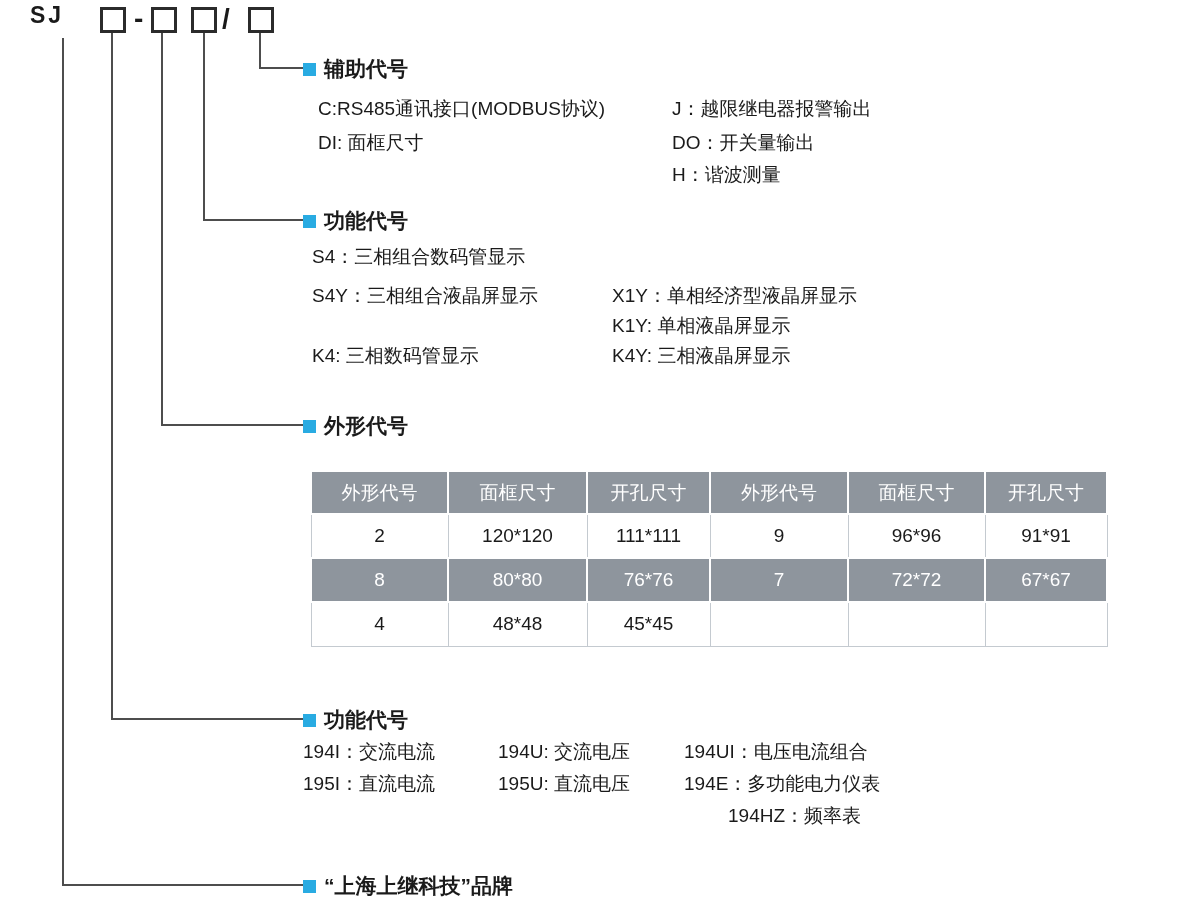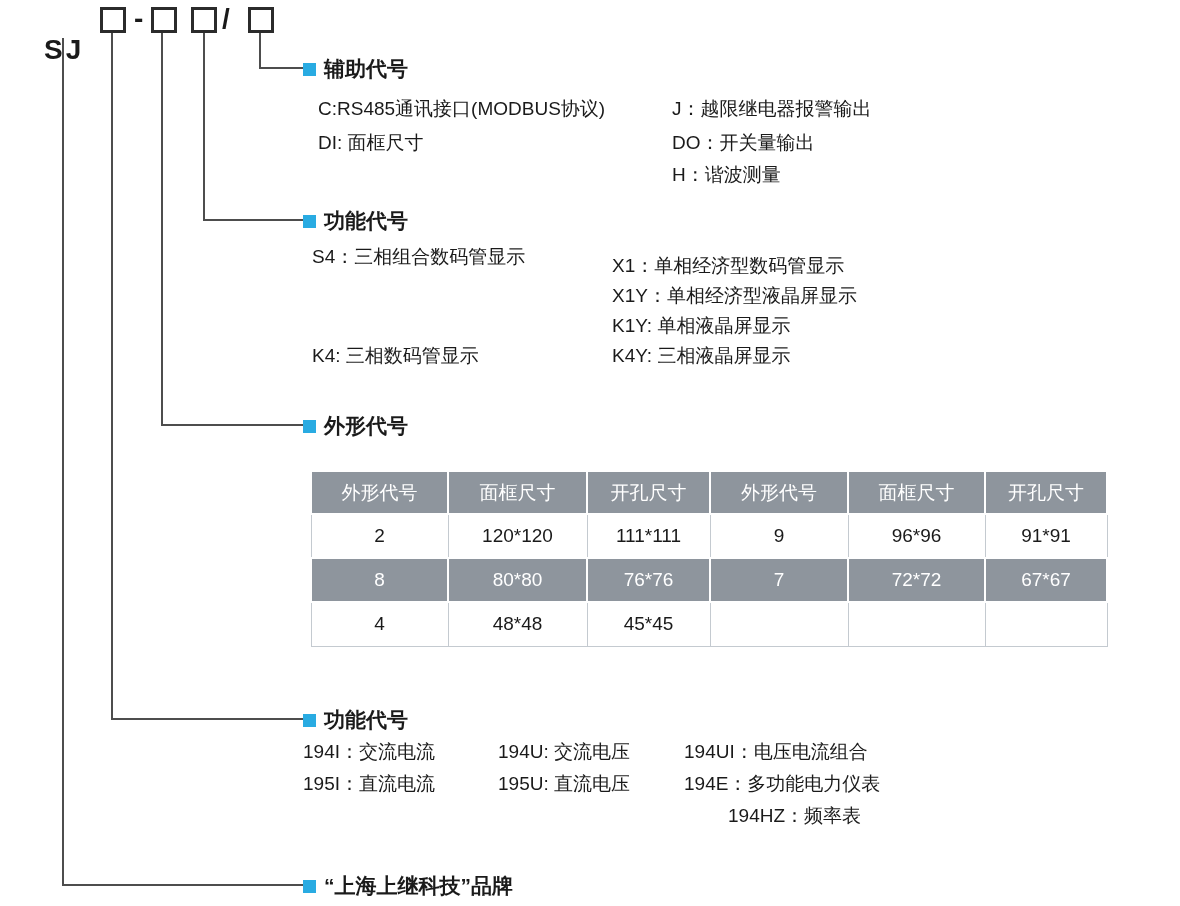--- a/index.html
+++ b/index.html
@@ -1,20 +1,20 @@
 <!DOCTYPE html>
 <html><head>
 <meta charset="utf-8">
 <style>
   * { margin:0; padding:0; box-sizing:border-box; }
   html,body { background:#fff; }
   body { font-family:"Liberation Sans","DejaVu Sans",sans-serif; color:#1a1a1a; }
   .canvas { position:relative; width:1180px; height:906px; background:#fff; overflow:hidden; }
 
-  .model-prefix { position:absolute; left:44px; top:2px; font-size:28px; font-weight:bold; letter-spacing:3px;margin-top:32px; }
+  .model-prefix { position:absolute; left:30px; top:2px; font-size:23px; font-weight:bold; letter-spacing:3px; }
   .model-box { position:absolute; top:7px; width:26px; height:26px; border:3px solid #2b2b2b; background:#fff; }
   .model-sep { position:absolute; top:3px; font-size:28px; font-weight:bold; }
 
   .connector { position:absolute; background:#4d4d4d; }
 
   .section-title { position:absolute; display:flex; align-items:center; gap:8px; font-size:21px; font-weight:bold; white-space:nowrap; }
   .bullet { width:13px; height:13px; background:#29abe2; display:inline-block; flex:0 0 auto; }
 
   .text { position:absolute; font-size:19px; white-space:nowrap; }
 
@@ -59,21 +59,21 @@
   <div class="text" style="left:672px; top:96px">J：越限继电器报警输出</div>
   <div class="text" style="left:318px; top:130px">DI: 面框尺寸</div>
   <div class="text" style="left:672px; top:130px">DO：开关量输出</div>
   <div class="text" style="left:672px; top:162px">H：谐波测量</div>
 
   <div class="section-title" style="left:303px; top:207px">
     <span class="bullet"></span>
     <span>功能代号</span>
   </div>
   <div class="text" style="left:312px; top:244px">S4：三相组合数码管显示</div>
-  <div class="text" style="left:612px; top:253px">X1：单相经济型数码管显示</div>
+  <div class="text" style="left:312px; top:283px">S4Y：三相组合液晶屏显示</div>
   <div class="text" style="left:612px; top:283px">X1Y：单相经济型液晶屏显示</div>
   <div class="text" style="left:612px; top:313px">K1Y: 单相液晶屏显示</div>
   <div class="text" style="left:312px; top:343px">K4: 三相数码管显示</div>
   <div class="text" style="left:612px; top:343px">K4Y: 三相液晶屏显示</div>
 
   <div class="section-title" style="left:303px; top:412px">
     <span class="bullet"></span>
     <span>外形代号</span>
   </div>
 

